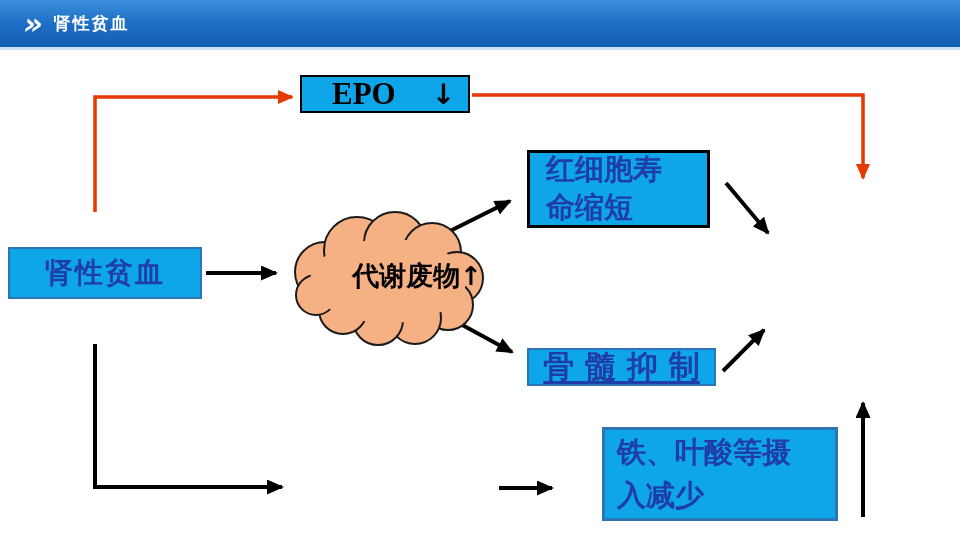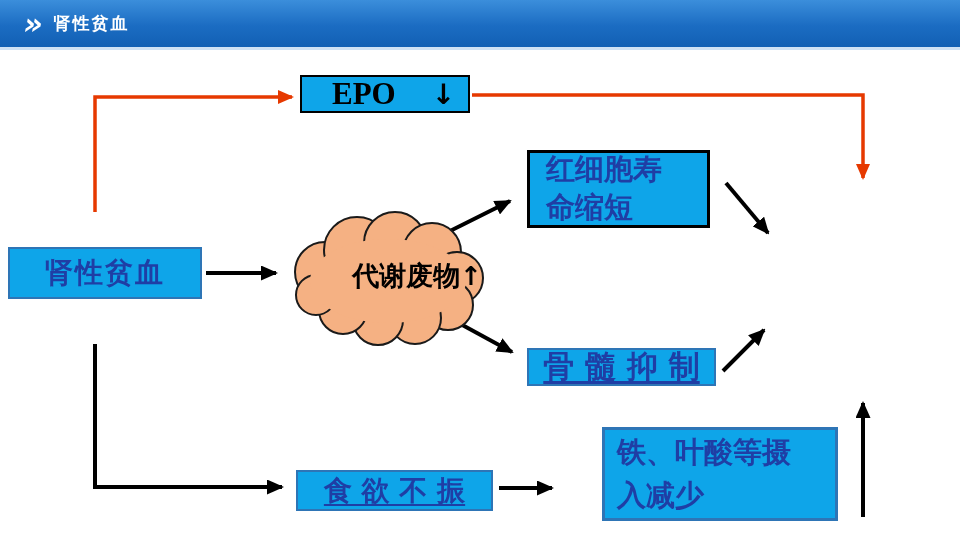--- a/index.html
+++ b/index.html
@@ -203,22 +203,19 @@
   <div class="node rbc-box">
     <span>红细胞寿
 命缩短</span>
   </div>
 
   <div class="node bm-box">
     <span class="underlined">骨 髓 抑 制</span>
   </div>
 
 
-  <div class="node appetite-box">
-    <span class="underlined">食 欲 不 振</span>
-  </div>
 
   <div class="node iron-box">
     <span>铁、叶酸等摄
 入减少</span>
   </div>
 
 </div>
 
 </body></html>

